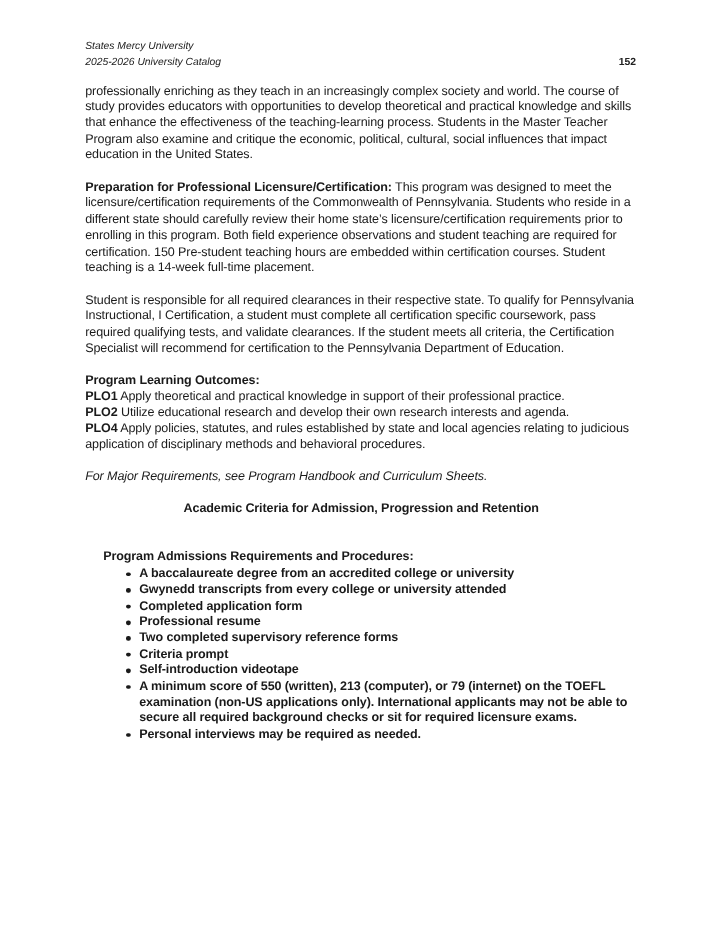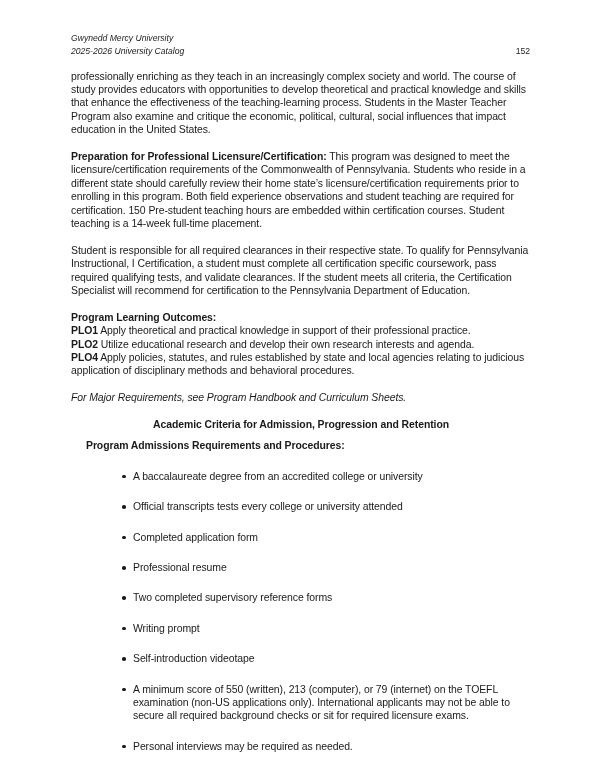--- a/index.html
+++ b/index.html
@@ -30,20 +30,21 @@
       font-size: 8.6px;
       line-height: 12.5px;
       font-style: italic;
       color: #222;
     }
     .header .pagenum {
       position: absolute;
       right: 0;
       top: 12.5px;
       font-style: normal;
+      font-weight: bold;
     }
     .content {
       position: absolute;
       left: 71px;
       top: 69.5px;
       width: 460px;
       font-size: 10.45px;
       line-height: 13.4px;
       letter-spacing: -0.08px;
     }
@@ -53,54 +54,55 @@
     .content b { font-weight: bold; }
     .plo-list { margin: 0 0 13.4px 0; }
     .plo-list div { margin: 0; }
     .italic-note {
       font-style: italic;
       margin: 0 0 12.4px 0;
     }
     .section-heading {
       text-align: center;
       font-weight: bold;
-      margin: 0 0 8px 0;
+      margin: 0 0 27px 0;
     }
     .sub-heading {
       font-weight: bold;
       margin: 0;
       padding-left: 15px;
     }
     ul.req-list {
       list-style: none;
       margin: 0;
       padding: 0 0 0 45px;
     }
     ul.req-list li {
       position: relative;
       padding-left 0;
-      margin: 17px;
+      margin: 0;
+      font-weight: bold;
     }
     ul.req-list li .bullet {
       position: absolute;
       left: -11px;
       top: 5px;
       width: 3.5px;
       height: 3.5px;
       border-radius: 50%;
       background: #1a1a1a;
     }
   </style>
 </head>
 <body>
 
 <div class="page">
 
   <div class="header">
-    <div>Gwynedd Mercy University</div>
+    <div>States Mercy University</div>
     <div>2025-2026 University Catalog</div>
     <div class="pagenum">152</div>
   </div>
 
   <div class="content">
 
     <p>professionally enriching as they teach in an increasingly complex society and world. The course of study provides educators with opportunities to develop theoretical and practical knowledge and skills that enhance the effectiveness of the teaching-learning process. Students in the Master Teacher Program also examine and critique the economic, political, cultural, social influences that impact education in the United States.</p>
 
     <p><b>Preparation for Professional Licensure/Certification:</b><span> This program was designed to meet the licensure/certification requirements of the Commonwealth of Pennsylvania. Students who reside in a different state should carefully review their home state’s licensure/certification requirements prior to enrolling in this program. Both field experience observations and student teaching are required for certification. 150 Pre-student teaching hours are embedded within certification courses. Student teaching is a 14-week full-time placement.</span></p>
 
@@ -114,24 +116,24 @@
     </div>
 
     <p class="italic-note">For Major Requirements, see Program Handbook and Curriculum Sheets.</p>
 
     <div class="section-heading">Academic Criteria for Admission, Progression and Retention</div>
 
     <div class="sub-heading">Program Admissions Requirements and Procedures:</div>
 
     <ul class="req-list">
       <li><span class="bullet"></span><span>A baccalaureate degree from an accredited college or university</span></li>
-      <li><span class="bullet"></span><span>Official transcripts tests every college or university attended</span></li>
+      <li><span class="bullet"></span><span>Gwynedd transcripts from every college or university attended</span></li>
       <li><span class="bullet"></span><span>Completed application form</span></li>
       <li><span class="bullet"></span><span>Professional resume</span></li>
       <li><span class="bullet"></span><span>Two completed supervisory reference forms</span></li>
-      <li><span class="bullet"></span><span>Writing prompt</span></li>
+      <li><span class="bullet"></span><span>Criteria prompt</span></li>
       <li><span class="bullet"></span><span>Self-introduction videotape</span></li>
       <li><span class="bullet"></span><span>A minimum score of 550 (written), 213 (computer), or 79 (internet) on the TOEFL examination (non-US applications only). International applicants may not be able to secure all required background checks or sit for required licensure exams.</span></li>
       <li><span class="bullet"></span><span>Personal interviews may be required as needed.</span></li>
     </ul>
 
   </div>
 </div>
 
 </body></html>

